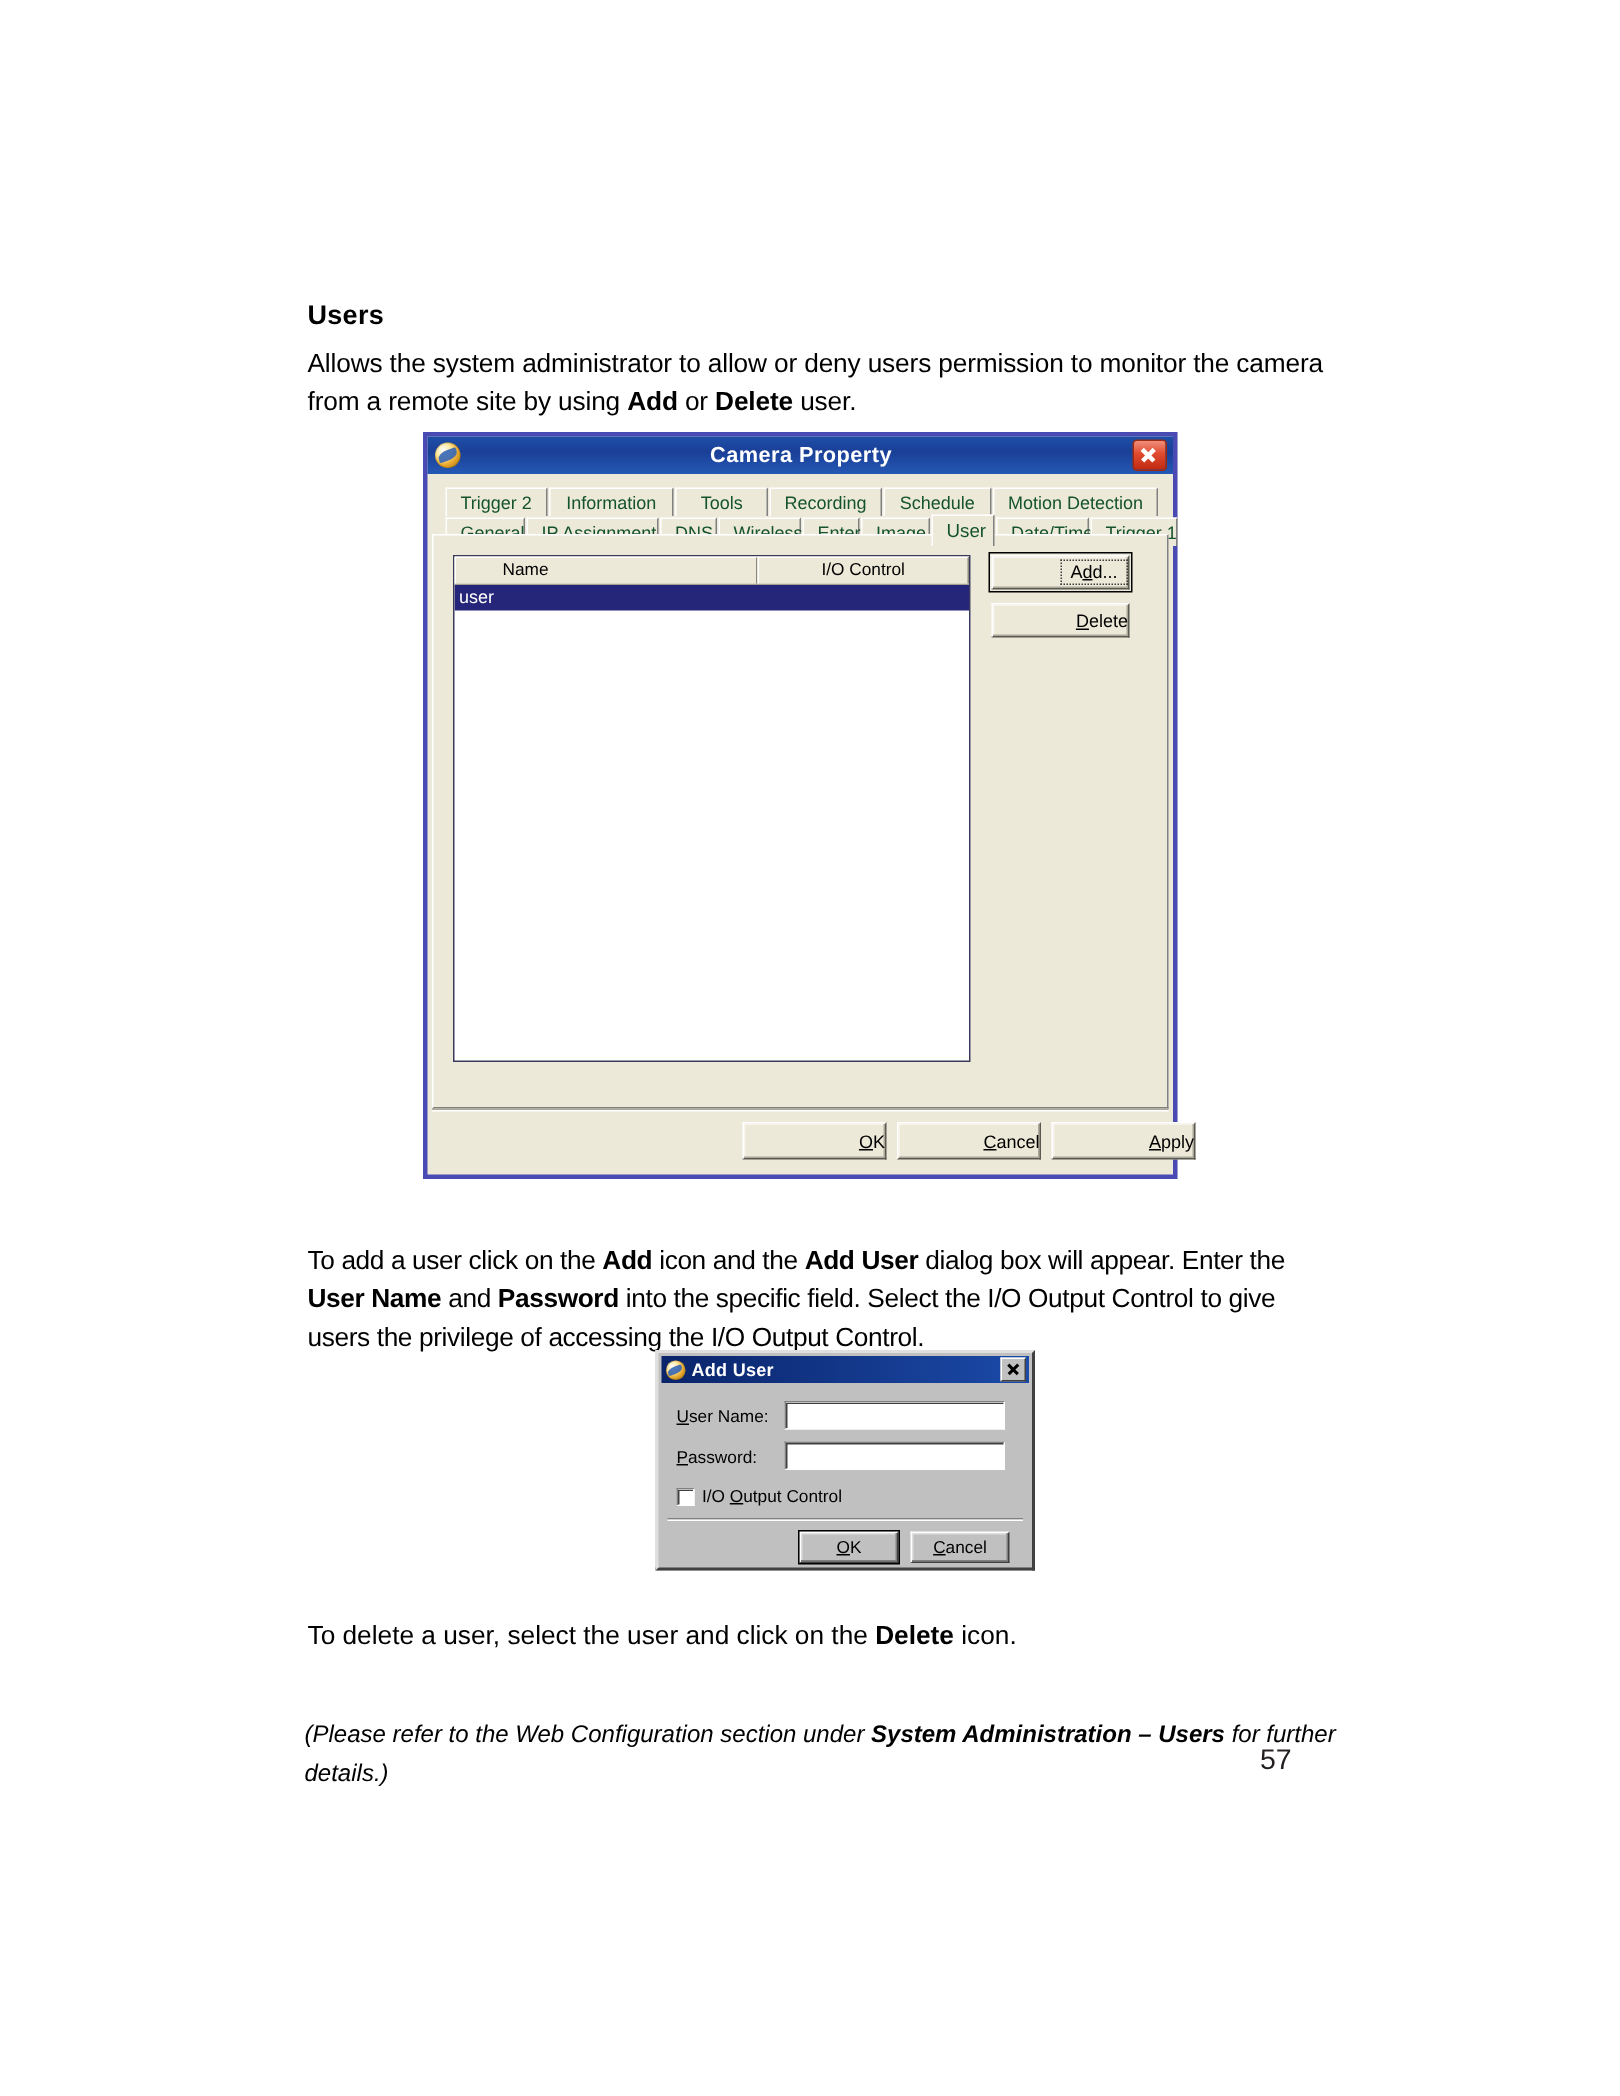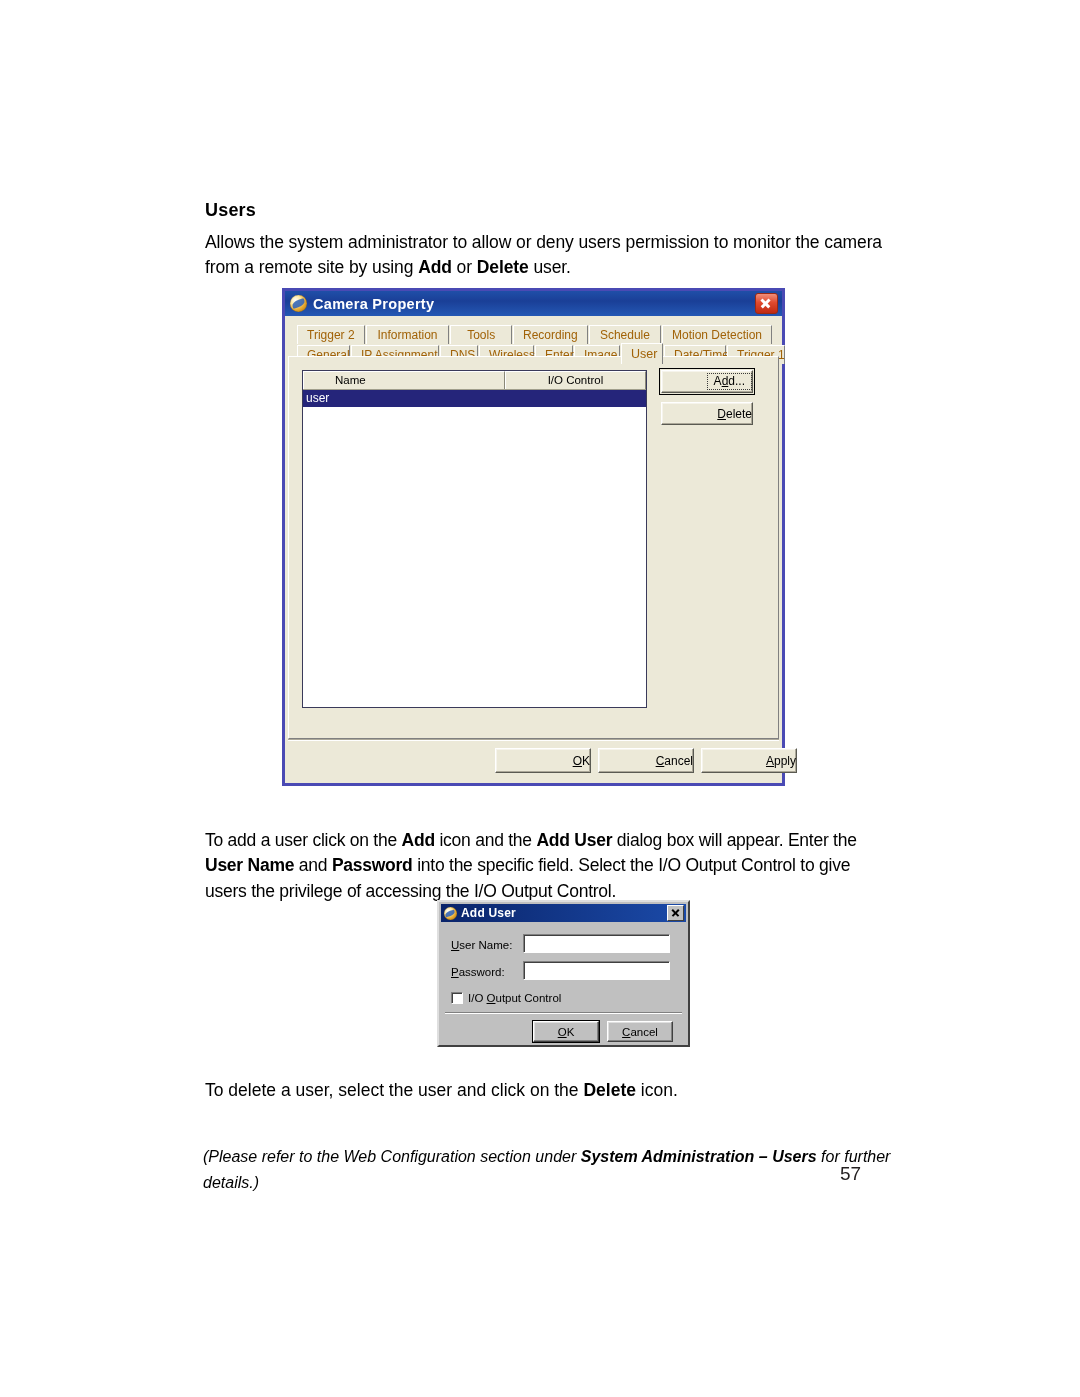--- a/index.html
+++ b/index.html
@@ -108,20 +108,21 @@
     border-radius: 60% 10% 60% 10%;
     transform: rotate(-18deg);
     opacity: .85;
   }
   #cp-title-text {
     color: #ffffff;
     font-size: 14.5px;
     font-weight: bold;
     letter-spacing: 0.3px;
     flex: 1 1 auto;
+    text-align: center;
   }
   .close-btn-xp {
     width: 21px; height: 19px;
     background: linear-gradient(to bottom, #f08e7a 0%, #e04a2e 45%, #c02a12 100%);
     border: 1px solid #9b2a13;
     border-radius: 3px;
     position: relative;
     flex: 0 0 auto;
     margin-right: 1px;
   }
@@ -153,21 +154,21 @@
     align-items: flex-end;
     height: 20px;
     position: absolute;
     left: 3px;
     right: 0;
   }
   .tabrow.row1 { top: 0px; }
   .tabrow.row2 { top: 20px; }
   .tab {
     font-size: 12px;
-    color: #a16207;
+    color: #14532d;
     background: #ece9d8;
     border-left: 1px solid #ffffff;
     border-top: 1px solid #ffffff;
     border-right: 1px solid #808080;
     padding: 2px 9px 2px 9px;
     height: 19px;
     box-sizing: border-box;
     line-height: 15px;
     white-space: nowrap;
     position: relative;

